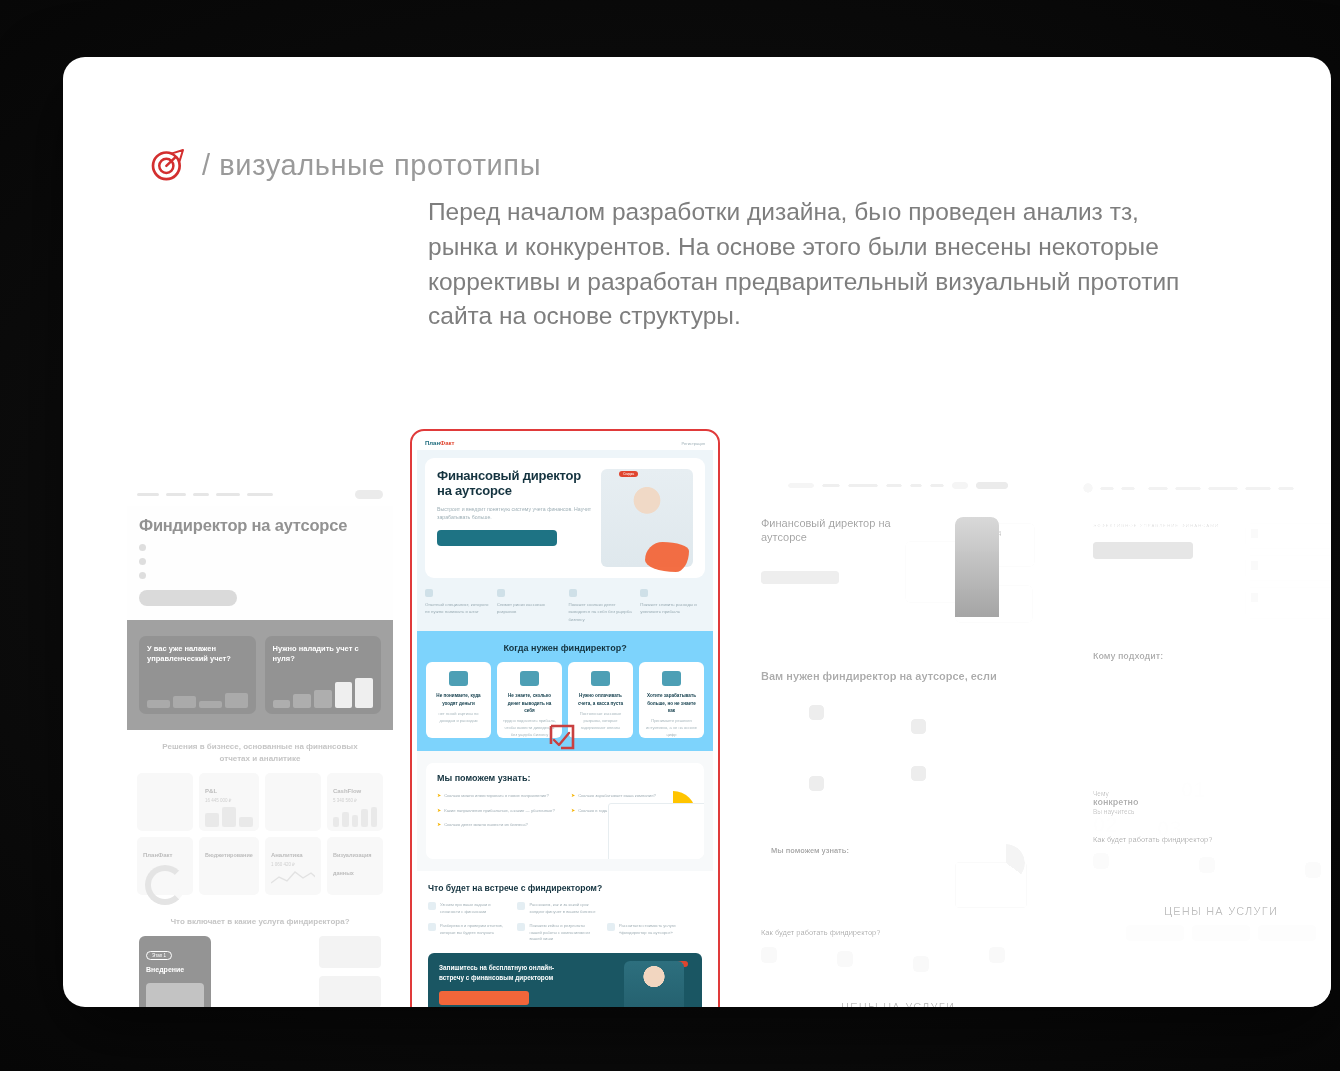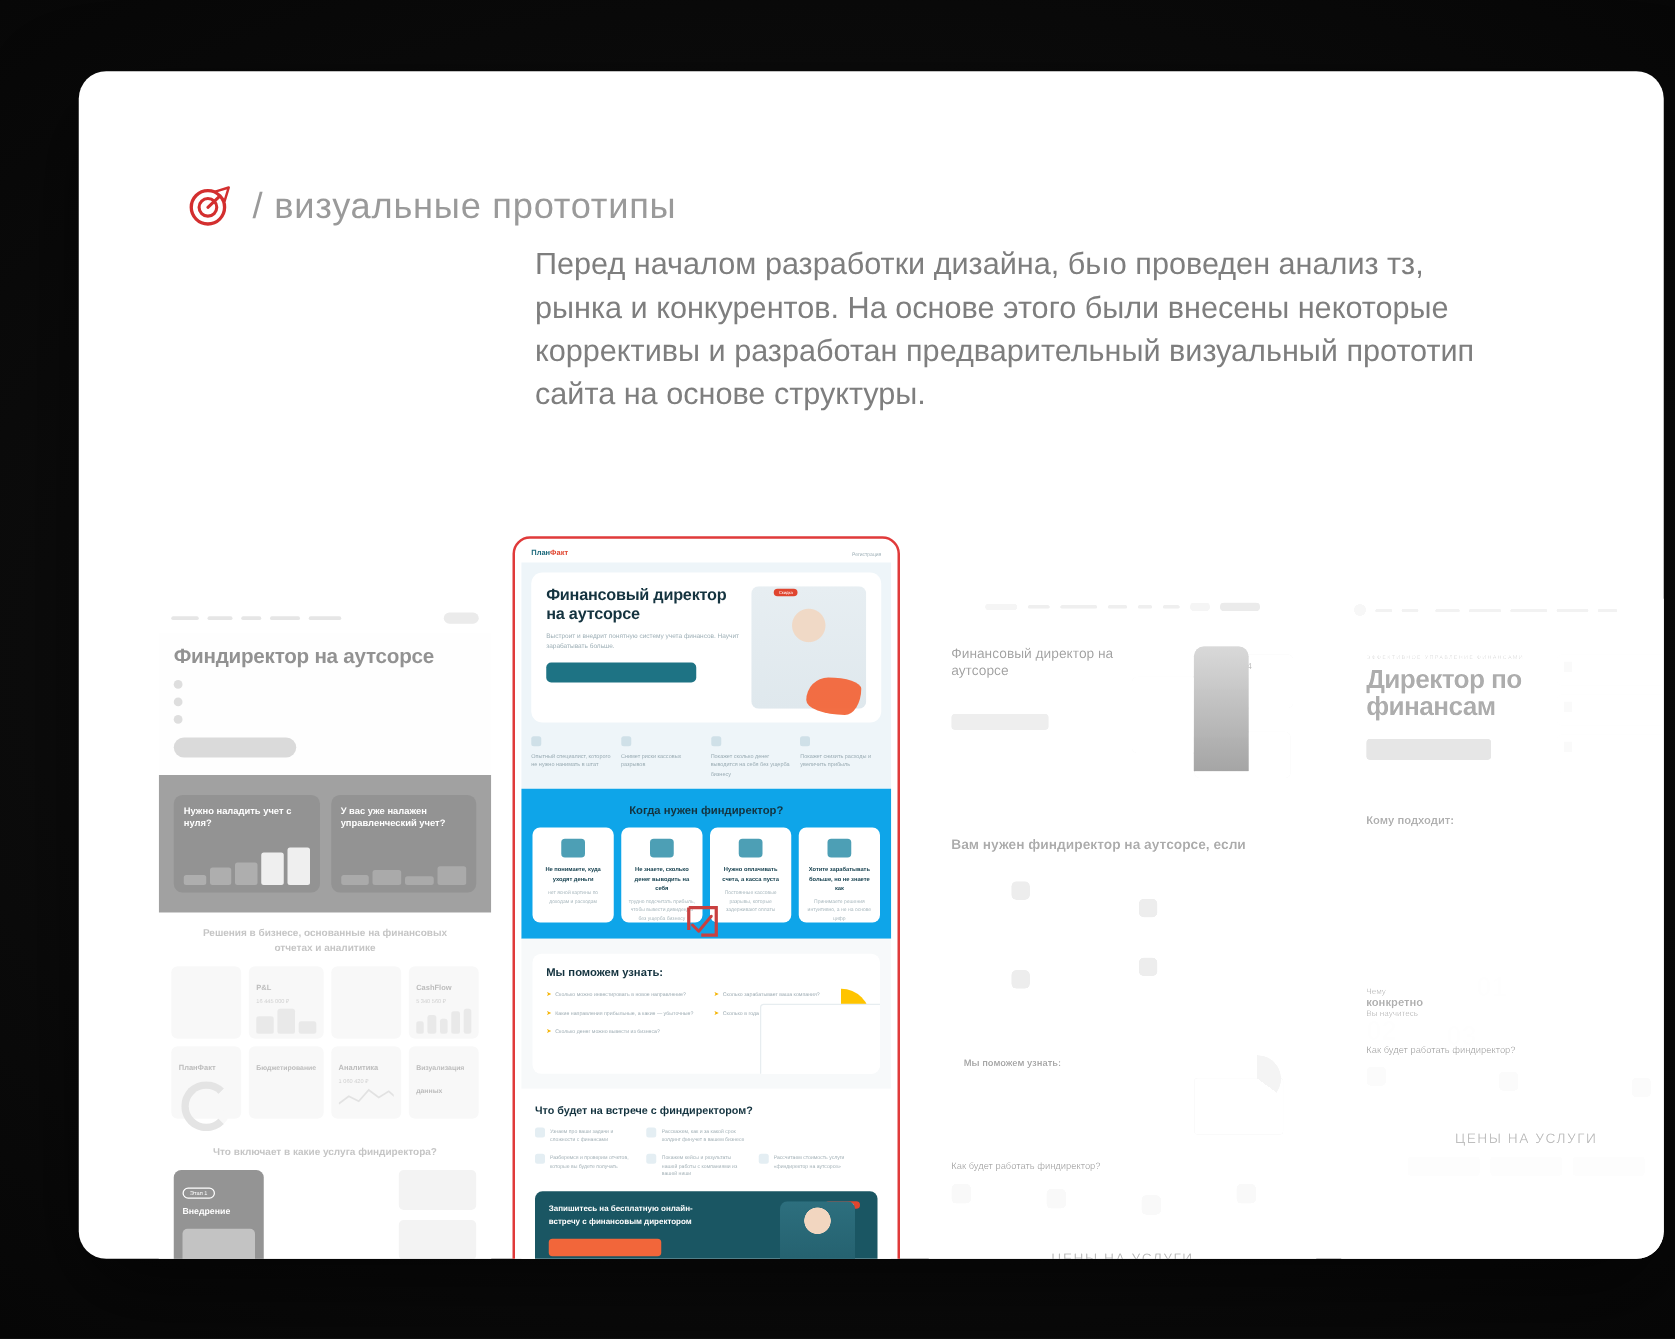--- a/index.html
+++ b/index.html
@@ -83,21 +83,21 @@
   #m2 .cta{ margin-top:9px; width:120px;height:16px;border-radius:4px;background:#1e7384;}
   #m2 .person{ width:92px;height:98px;border-radius:6px; background:
       radial-gradient(circle at 50% 32%, #f0d9c6 0 16%, transparent 17%),
       linear-gradient(#e7eef2,#dfe8ed); position:relative; flex:0 0 auto;}
   #m2 .swoosh{ position:absolute; right:16px; bottom:6px; width:44px;height:30px;
       background:#f2663a; border-radius:40% 60% 30% 70%/60% 30% 70% 40%; opacity:.95;}
   #m2 .feat{ display:flex; gap:7px; margin-top:11px;}
   #m2 .feat div{ flex:1;}
   #m2 .ficon{ width:8px;height:8px;background:#cfe0e8;border-radius:2px;margin-bottom:4px;}
   #m2 .ftxt{ font-size:4.4px;color:#9aacb4;line-height:1.7;}
-  #m2 .sec2{ background:#0ea5e9; padding:4px 9px 13px; }
+  #m2 .sec2{ background:#7dd3fc; padding:4px 9px 13px; }
   #m2 .h2{ text-align:center;font-size:9px;font-weight:700;color:#14333f;padding:8px 0 9px;}
   #m2 .cards4{ display:flex; gap:6px;}
   #m2 .c4{ flex:1;background:#fff;border-radius:6px;padding:8px 6px;text-align:center;height:76px;}
   #m2 .c4 .ic{ width:19px;height:15px;margin:1px auto 6px;background:#2e8ea8;border-radius:3px;opacity:.85;}
   #m2 .c4 b{ font-size:4.6px;color:#16414f;line-height:1.6;display:block;}
   #m2 .c4 span{ font-size:4px;color:#a9b8be;line-height:1.7;display:block;margin-top:4px;}
   #m2 .sec3{ background:#f7f9fa; padding:12px 9px; }
   #m2 .wcard{ background:#fff;border-radius:7px;padding:10px 11px; position:relative; overflow:hidden; height:96px;}
   #m2 .h3{ font-size:9px;font-weight:700;color:#14333f;}
   #m2 .qs{ display:flex;gap:12px;margin-top:9px;}
@@ -211,36 +211,36 @@
             </div>
           <div class="bul">
               <span class="dot"></span>
               <span style="flex:1"><span class="tinyline m"></span><span class="tinyline s"></span></span>
             </div>
         </div>
         <div class="btn"></div>
       </div>
       <div class="grayband">
         <div class="gcard">
+          <b>У вас уже налажен управленческий учет?</b>
+          <div class="bars" style="opacity:.25">
+              <i style="height:8px"></i>
+              <i style="height:12px"></i>
+              <i style="height:7px"></i>
+              <i style="height:15px"></i>
+            </div>
+        </div>
+        <div class="gcard">
           <b>Нужно наладить учет с нуля?</b>
           <div class="bars">
               <i style="height:8px;opacity:.25"></i>
               <i style="height:14px;opacity:.25"></i>
               <i style="height:18px;opacity:.25"></i>
               <i style="height:26px"></i>
               <i style="height:30px"></i>
-            </div>
-        </div>
-        <div class="gcard">
-          <b>У вас уже налажен управленческий учет?</b>
-          <div class="bars" style="opacity:.25">
-              <i style="height:8px"></i>
-              <i style="height:12px"></i>
-              <i style="height:7px"></i>
-              <i style="height:15px"></i>
             </div>
         </div>
       </div>
       <div class="sect-t">Решения в бизнесе, основанные на финансовых отчетах и аналитике</div>
       <div class="grid2">
         <div class="minic"><span class="tinyline m"></span><span class="tinyline s"></span><span class="tinyline m"></span><span class="tinyline s"></span></div>
         <div class="minic"><b class="g-head" style="font-size:6px">P&amp;L</b><div class="g-sub" style="font-size:4.5px">16 445 000 ₽</div><div class="bars" style="position:static;height:20px;margin-top:4px">
               <i style="height:14px;background:#e4e4e4"></i>
               <i style="height:20px;background:#e4e4e4"></i>
               <i style="height:10px;background:#e4e4e4"></i>
@@ -487,22 +487,20 @@
         <span class="g-line" style="width:20px;height:3px;margin-left:6px"></span>
         <span class="g-line" style="width:26px;height:3px"></span>
         <span class="g-line" style="width:30px;height:3px"></span>
         <span class="g-line" style="width:26px;height:3px"></span>
         <span class="g-line" style="width:16px;height:3px"></span>
 
       </div>
       <div class="hero" style="display:flex;gap:10px">
         <div style="flex:1">
           <div class="kicker">ЭФФЕКТИВНОЕ УПРАВЛЕНИЕ ФИНАНСАМИ</div>
-          <div class="h1">Директор
-по финансам</div>
           <div style="margin-top:8px;width:78%"><span class="tinyline m"></span><span class="tinyline s"></span></div>
           <div class="btn"></div>
         </div>
         <div style="flex:0 0 104px">
           <div class="g-card" style="height:26px;margin-bottom:6px;display:flex;gap:4px;padding:5px;background:#fff">
               <i style="width:7px;height:9px;background:#ececec;display:block"></i>
               <span style="flex:1"><span class="tinyline m"></span><span class="tinyline s"></span></span>
             </div>
           <div class="g-card" style="height:26px;margin-bottom:6px;display:flex;gap:4px;padding:5px;background:#fff">
               <i style="width:7px;height:9px;background:#ececec;display:block"></i>

